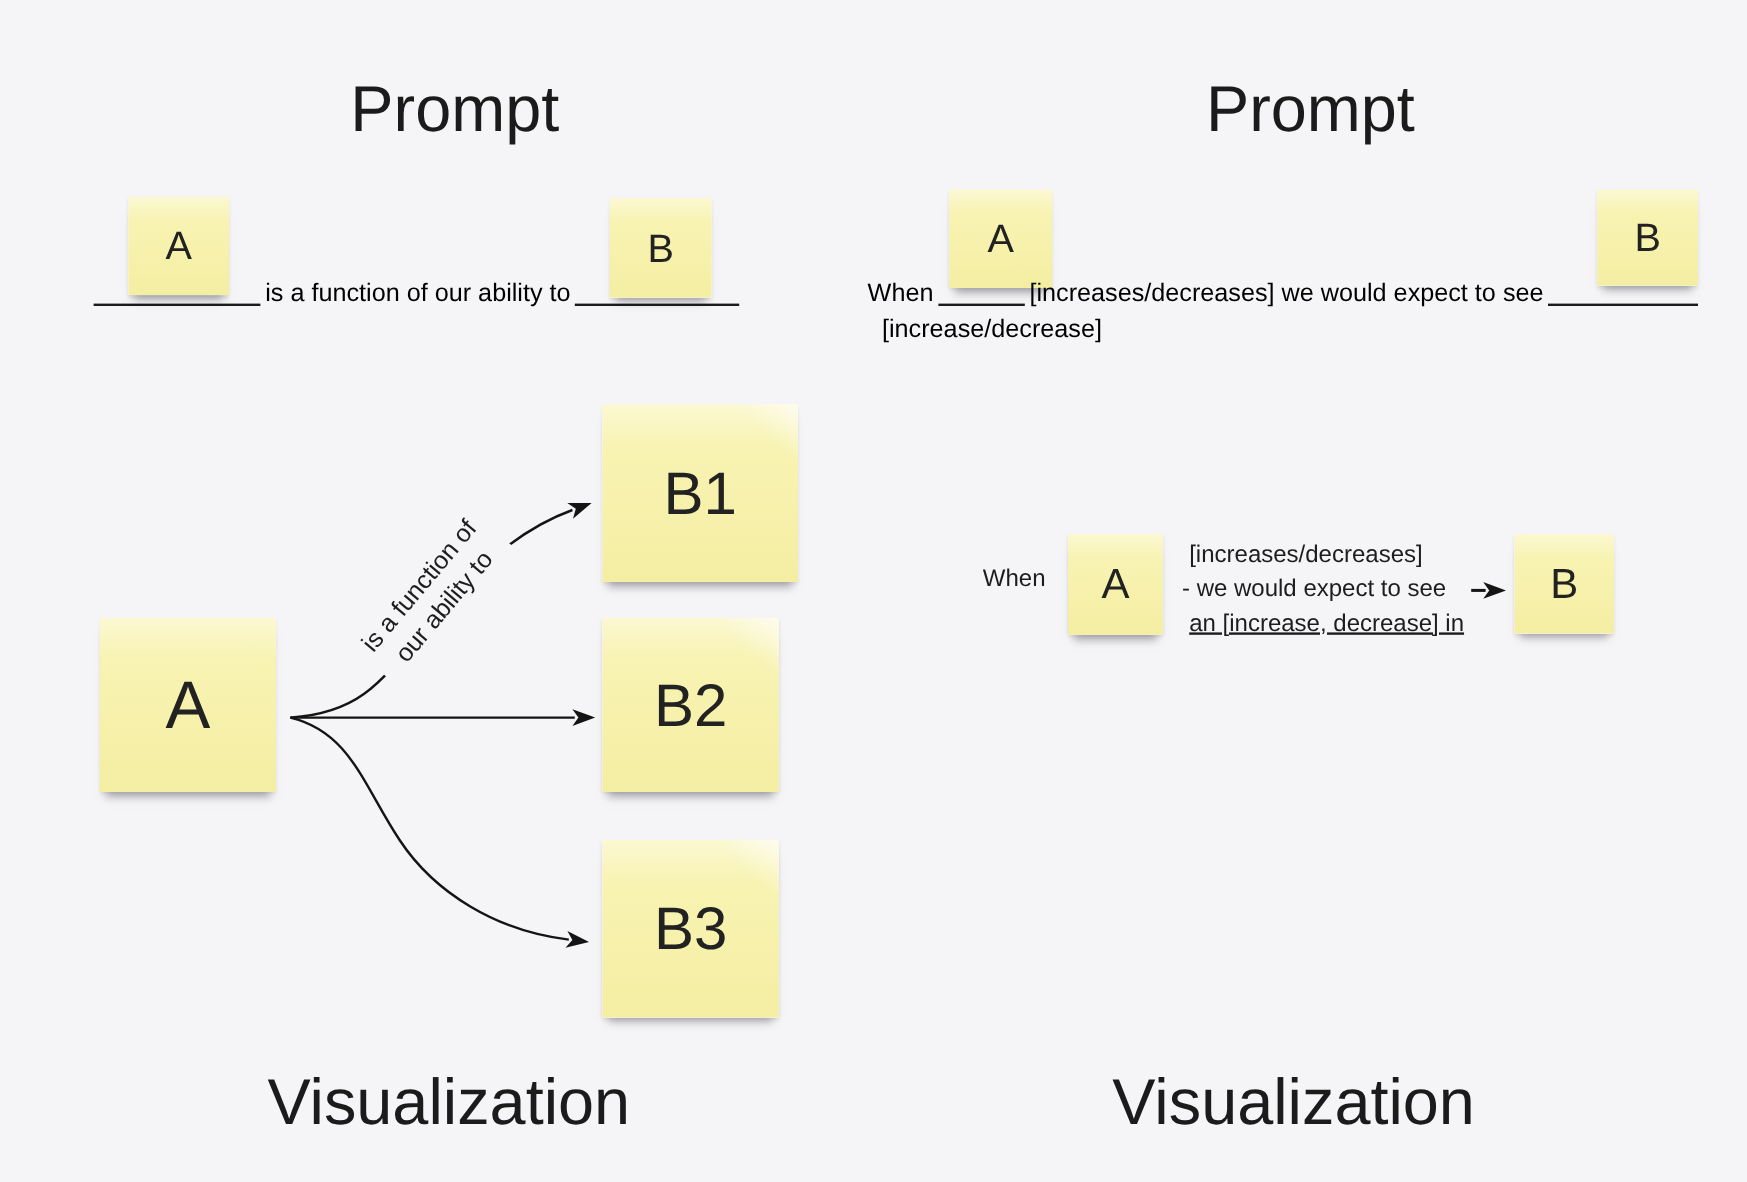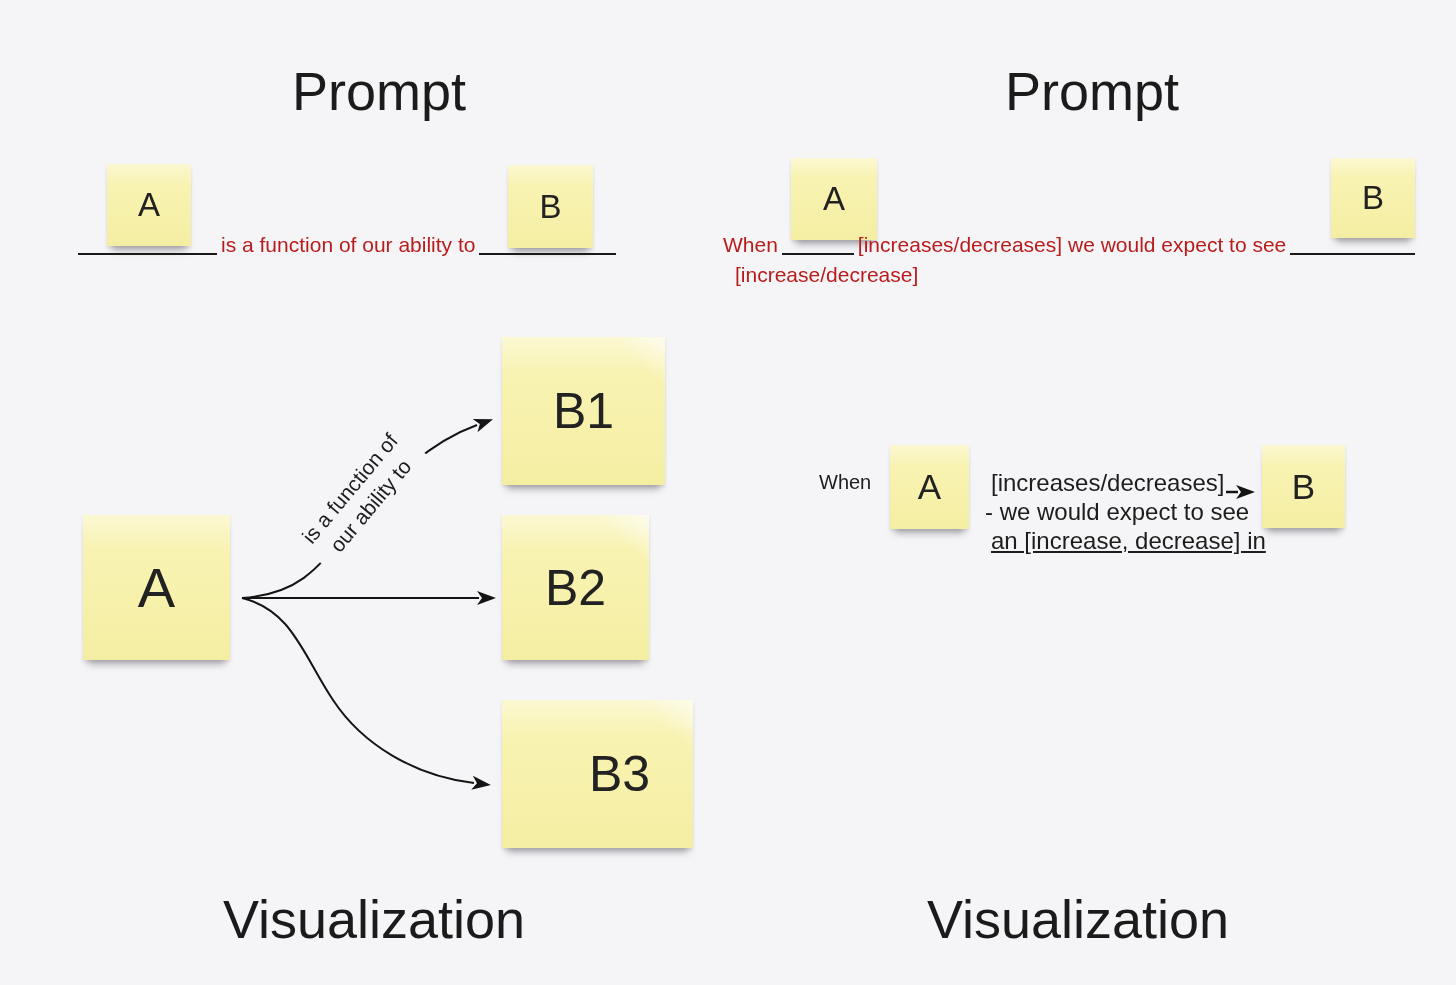--- a/index.html
+++ b/index.html
@@ -31,42 +31,42 @@
     background:linear-gradient(225deg, rgba(255,255,255,0.6), rgba(255,255,255,0) 60%);
   }
   .sticky-label { white-space:nowrap; }
   .sticky.small .sticky-label { font-size:33px; }
   .sticky.medium .sticky-label { font-size:35px; }
   .sticky.large .sticky-label { font-size:50px; }
   .sticky.xlarge .sticky-label { font-size:56px; }
   .prompt-row {
     position:absolute;
     display:flex; align-items:flex-end;
-    font-size:21px; color:#b91c1c;
+    font-size:21px; color:#000000;
     white-space:nowrap;
   }
   .blank {
     display:inline-block;
     border-bottom:2px solid #1a1a1a;
     height:6px; margin-bottom:2px;
   }
   .prompt-row .seg { padding:0 4px; }
   .plain-text { position:absolute; font-size:20px; color:#1d1d1d; white-space:nowrap; }
   .edge-label {
     position:absolute; left:360px; top:497px;
     transform:translate(-50%,-50%) rotate(-50deg);
     background:#f5f5f7;
     text-align:center;
     font-size:21px; line-height:27px; color:#1d1d1d;
     padding:2px 8px;
     white-space:nowrap;
   }
   .viz-text {
-    position:absolute; left:985px; top:468px;
-    font-size:24px; line-height:29px; color:#1d1d1d;
+    position:absolute; left:985px; top:448px;
+    font-size:20px; line-height:29px; color:#1d1d1d;
     white-space:nowrap;
   }
   #arrows { position:absolute; left:0; top:0; pointer-events:none; }
 </style>
 </head>
 <body>
 
 <div id="canvas">
 
   <svg id="arrows" width="1456" height="985" viewBox="0 0 1456 985">
@@ -102,21 +102,21 @@
   </div>
 
   <div class="sticky large" style="left:502px; top:337px; width:163px; height:148px;">
     <span class="sticky-label">B1</span>
   </div>
 
   <div class="sticky large" style="left:502px; top:515px; width:147px; height:145px;">
     <span class="sticky-label">B2</span>
   </div>
 
-  <div class="sticky large" style="left:502px; top:700px; width:147px; height:148px;padding-left:44px;">
+  <div class="sticky large" style="left:502px; top:700px; width:147px; height:148px;">
     <span class="sticky-label">B3</span>
   </div>
 
   <div class="edge-label">
     <div>is a function of</div>
     <div>our ability to</div>
   </div>
 
   <div class="h-title" style="left:374px; top:888px;">Visualization</div>
 

